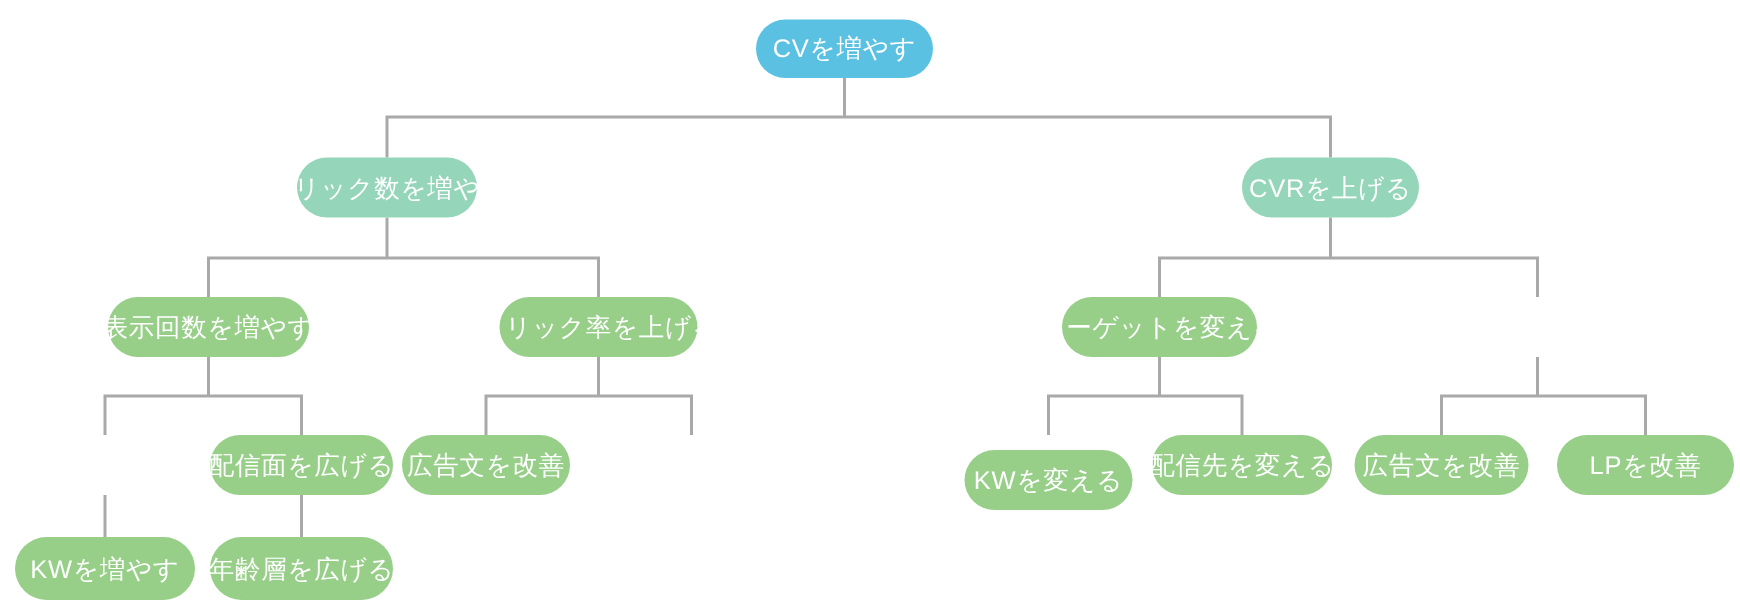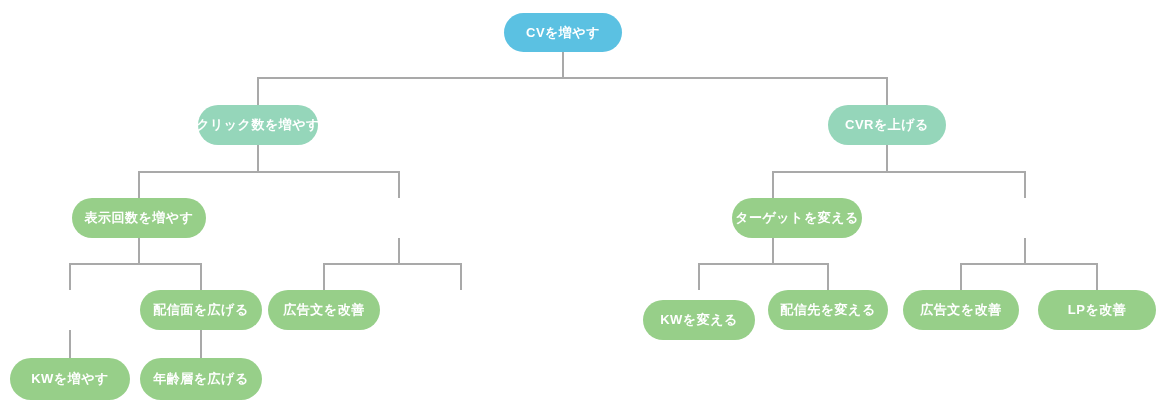--- a/index.html
+++ b/index.html
@@ -30,22 +30,22 @@
     fill:none;
   }
   .node{
     position:absolute;
     display:flex;
     align-items:center;
     justify-content:center;
     border-radius:21px;
     background:var(--c-leaf);
     color:var(--c-text);
-    font-weight:bold;
-    font-size:13px;
+    font-weight:normal;
+    font-size:17px;
     letter-spacing:0.5px;
     white-space:nowrap;
     box-sizing:border-box;
     padding:0 8px;
     text-align:right;
     cursor:default;
   }
   .node.lvl-root{background:var(--c-root);}
   .node.lvl-branch{background:var(--c-branch);}
 </style>
@@ -65,21 +65,22 @@
     <path d="M70 330 V358"></path>
     <path d="M201 330 V358"></path>
   </svg>
 
   <div class="node lvl-root" style="left:504px;top:13px;width:118px;height:39px;">CVを増やす</div>
 
   <div class="node lvl-branch" style="left:198px;top:105px;width:120px;height:40px;">クリック数を増やす</div>
   <div class="node lvl-branch" style="left:828px;top:105px;width:118px;height:40px;">CVRを上げる</div>
 
   <div class="node" style="left:72px;top:198px;width:134px;height:40px;">表示回数を増やす</div>
-  <div class="node" style="left:708px;top:198px;width:130px;height:40px;margin-left:24px;">ターゲットを変える</div>
+  <div class="node" style="left:333px;top:198px;width:132px;height:40px;">クリック率を上げる</div>
+  <div class="node" style="left:708px;top:198px;width:130px;height:40px;">ターゲットを変える</div>
 
   <div class="node" style="left:140px;top:290px;width:122px;height:40px;">配信面を広げる</div>
   <div class="node" style="left:268px;top:290px;width:112px;height:40px;">広告文を改善</div>
   <div class="node" style="left:643px;top:300px;width:112px;height:40px;">KWを変える</div>
   <div class="node" style="left:768px;top:290px;width:120px;height:40px;">配信先を変える</div>
   <div class="node" style="left:903px;top:290px;width:116px;height:40px;">広告文を改善</div>
   <div class="node" style="left:1038px;top:290px;width:118px;height:40px;">LPを改善</div>
 
   <div class="node" style="left:10px;top:358px;width:120px;height:42px;">KWを増やす</div>
   <div class="node" style="left:140px;top:358px;width:122px;height:42px;">年齢層を広げる</div>

